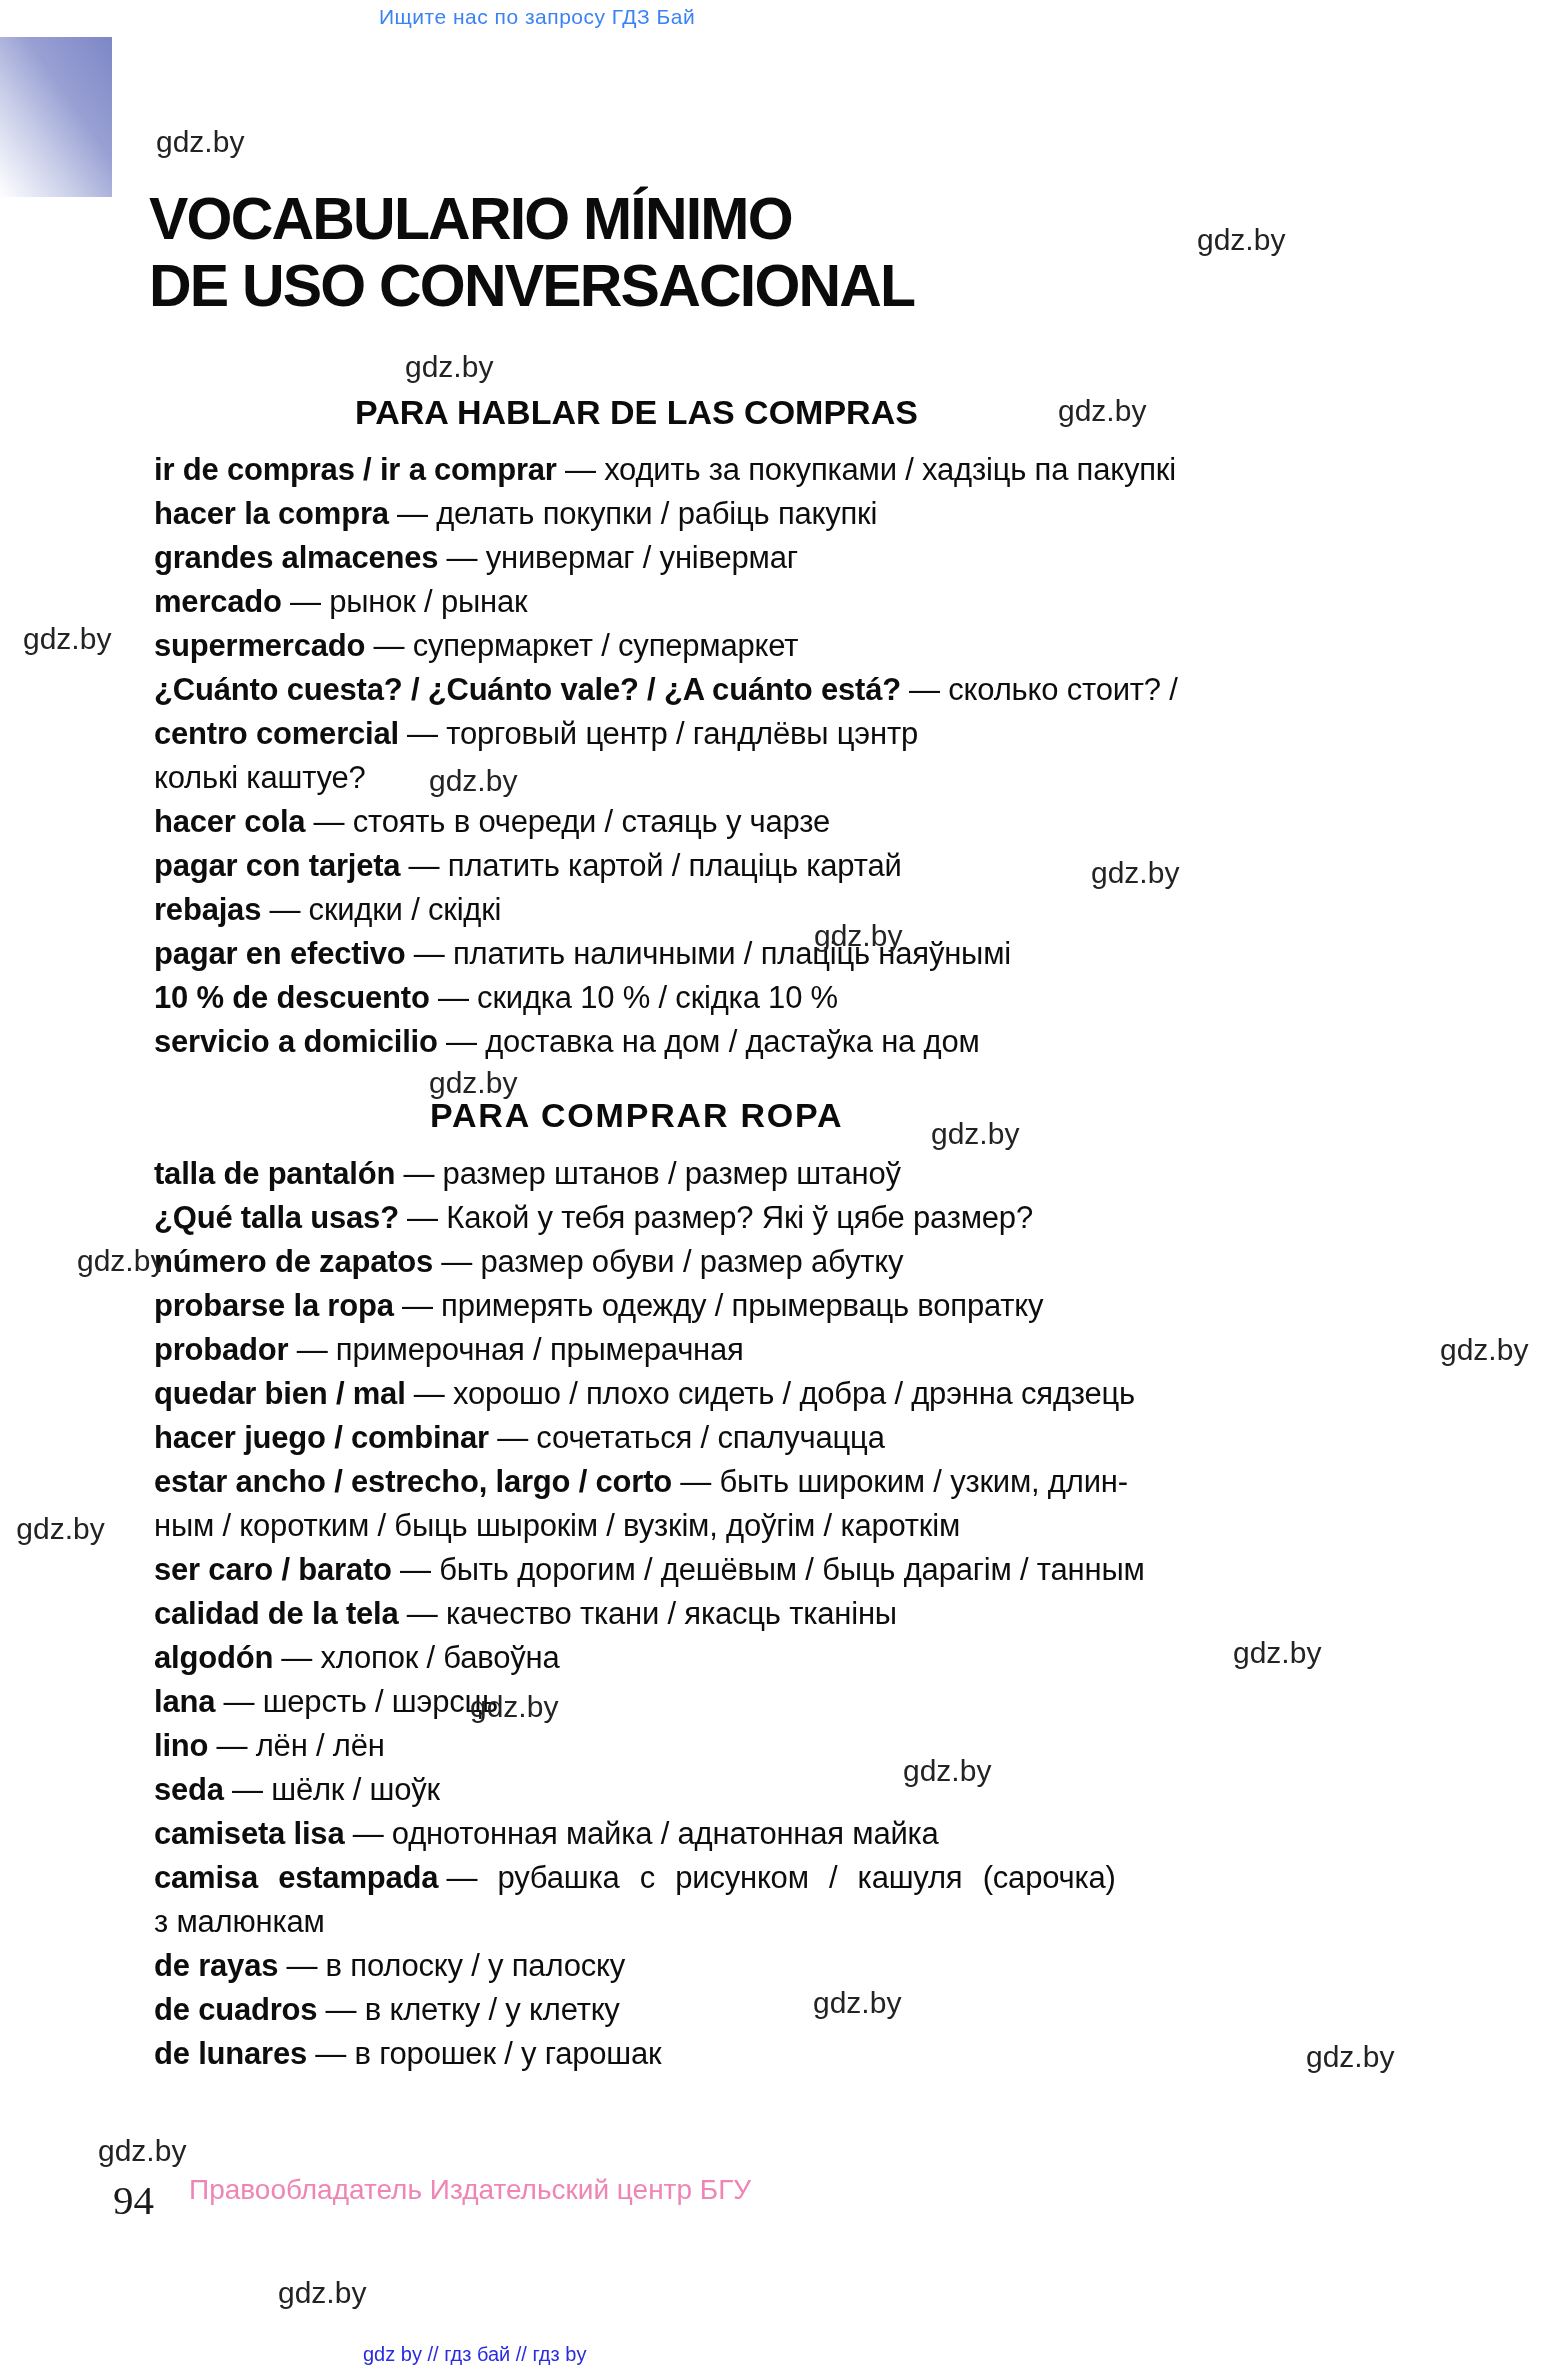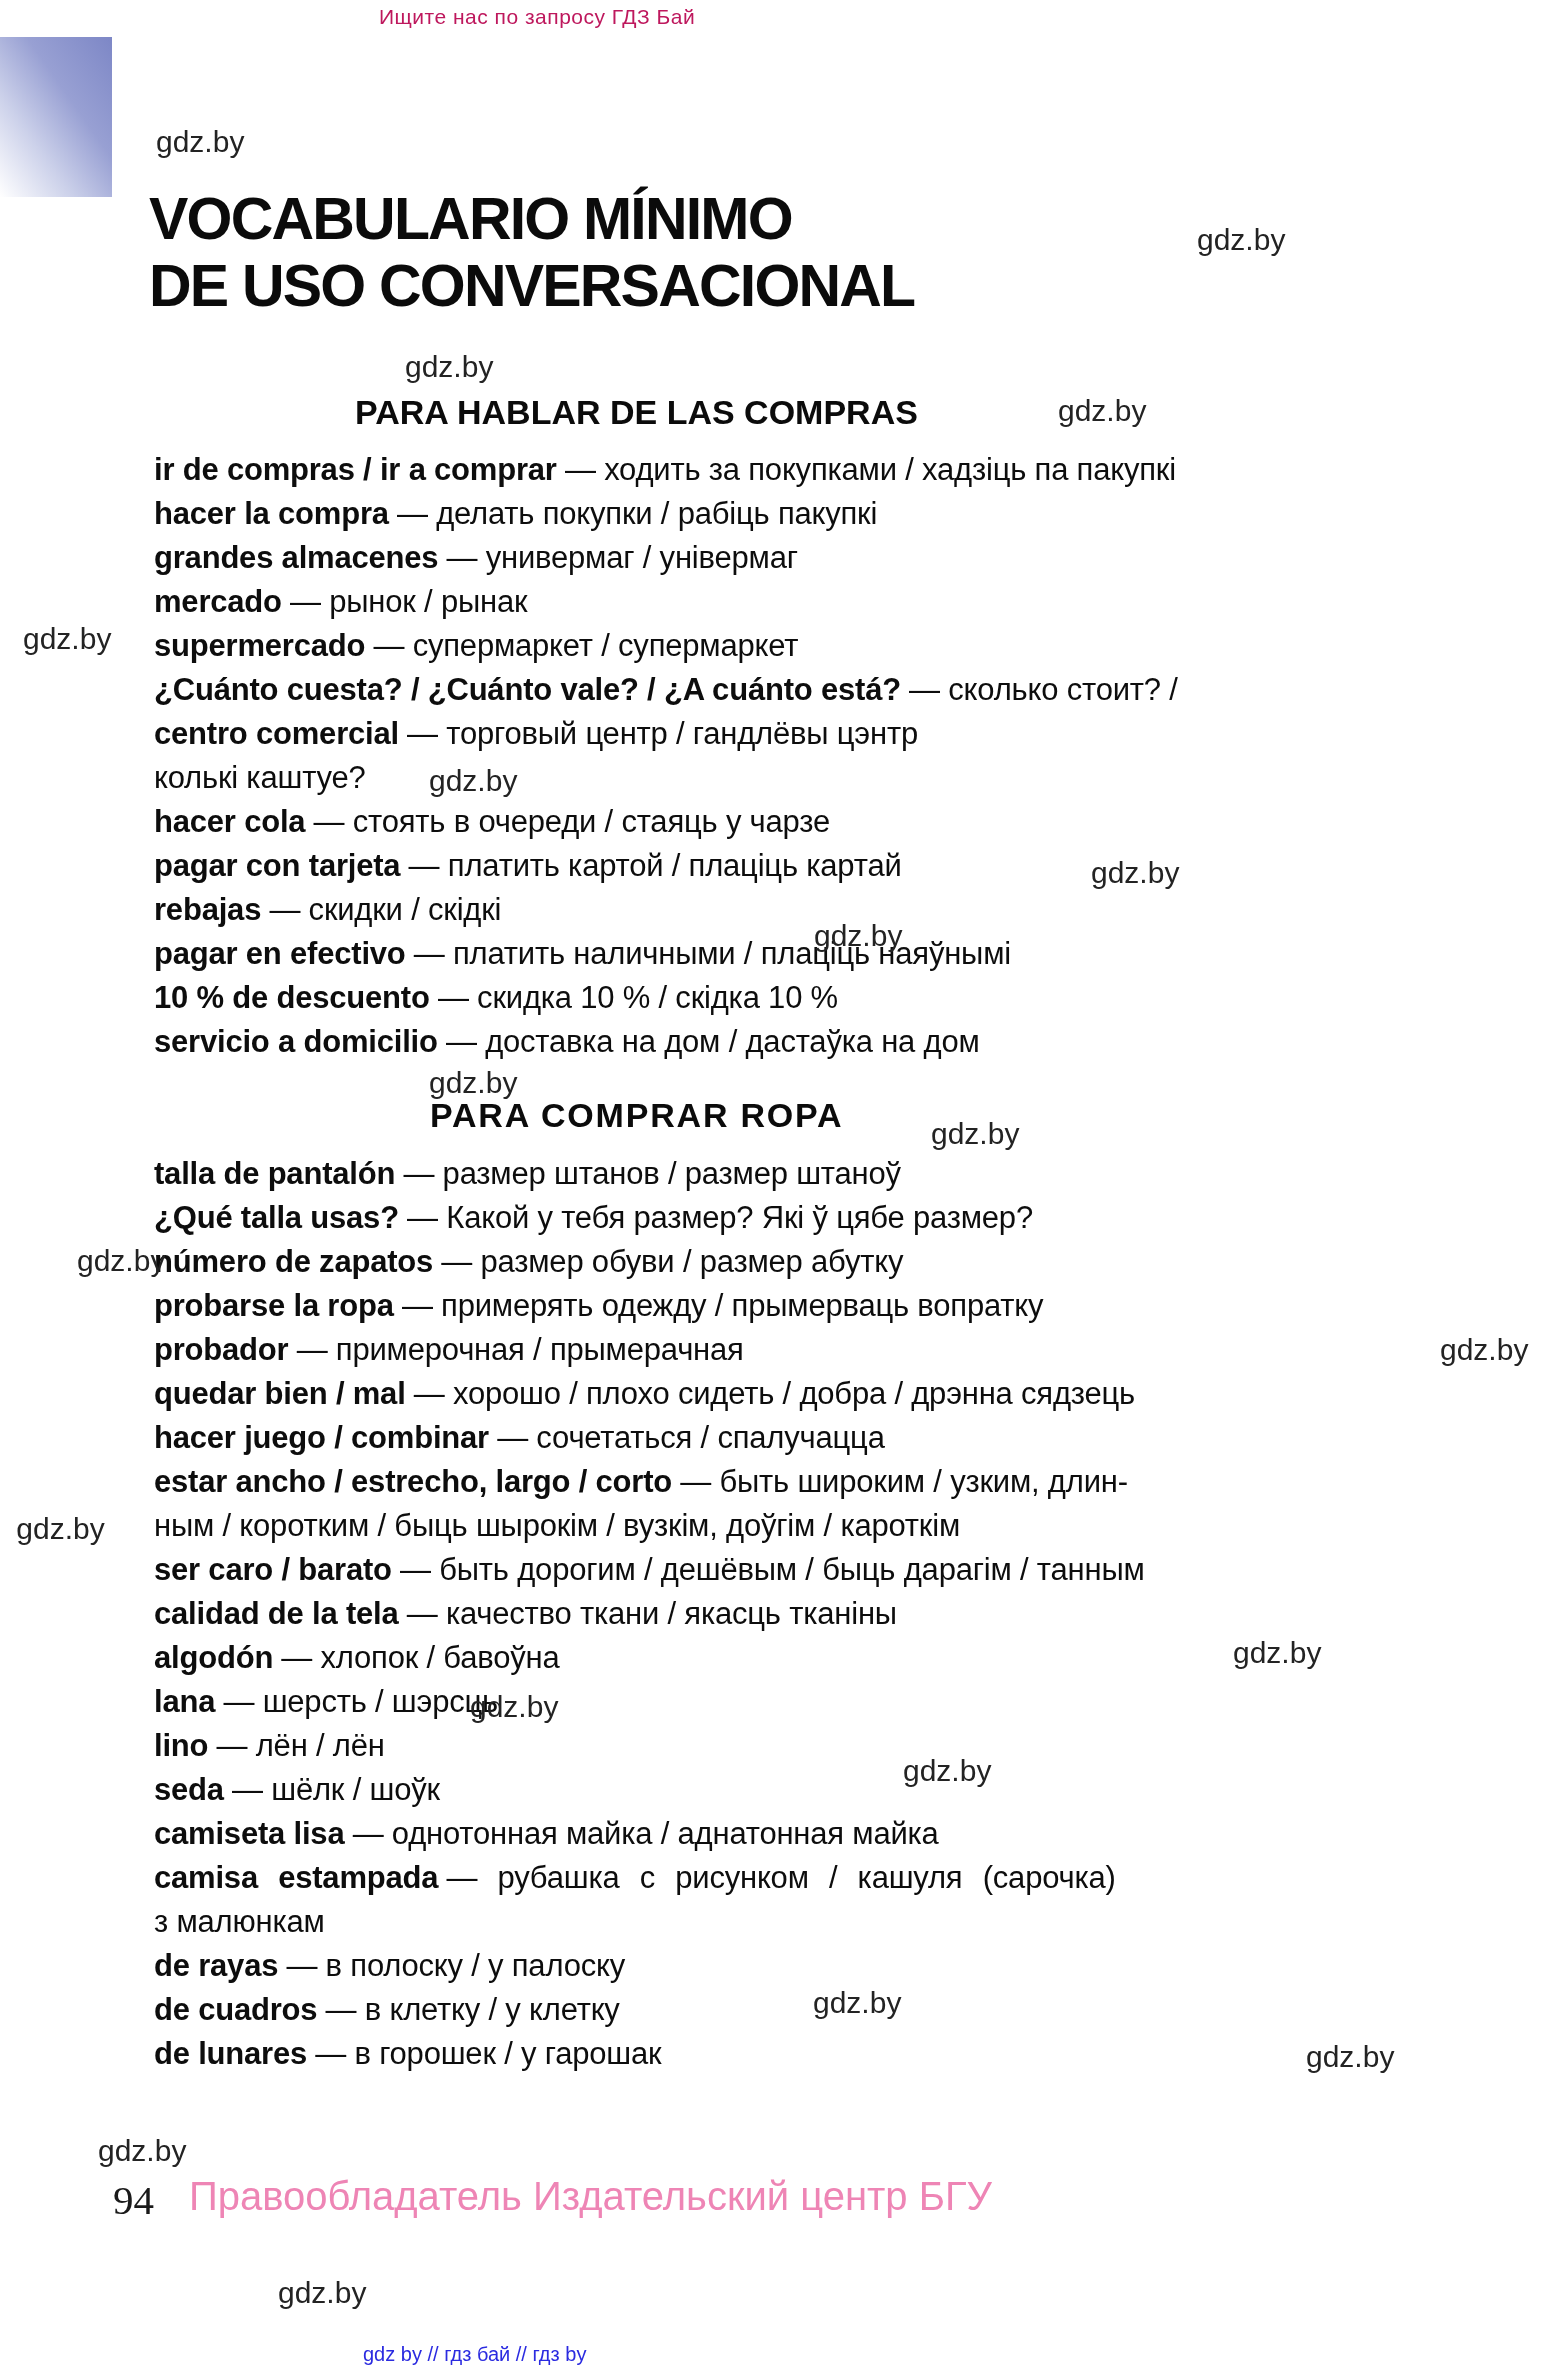--- a/index.html
+++ b/index.html
@@ -31,33 +31,33 @@
   #sec2-list { top:1152px; }
   .vline { height:44px; line-height:44px; font-size:31px; white-space:nowrap; letter-spacing:-0.2px; }
   .vline .term { font-weight:bold; }
   .vline .term:not(:empty) { margin-right:8.2px; }
   .vline.spread { word-spacing:11.8px; }
   .page-number {
     position:absolute; left:113px; top:2176px; font-family:"Liberation Serif", serif;
     font-size:41px; color:#1a1a1a;
   }
   .copyright {
-    position:absolute; left:189px; top:2174px; font-size:40px; white-space:nowrap;
+    position:absolute; left:189px; top:2174px; font-size:28px; white-space:nowrap;
   }
   .footer-links {
     position:absolute; left:363px; top:2343px; font-size:20px; white-space:nowrap;
     text-decoration:none; cursor:pointer;
   }
 </style>
 </head>
 <body>
 
 <div class="page">
 
-  <div class="top-banner" style="color: #be185d; text-align: right;">Ищите нас по запросу ГДЗ Бай</div>
+  <div class="top-banner" style="color: #3b82f6; text-align: right;">Ищите нас по запросу ГДЗ Бай</div>
 
   <div class="corner-grad"></div>
 
   <h1 class="page-title"><span>VOCABULARIO MÍNIMO</span><br><span>DE USO CONVERSACIONAL</span></h1>
 
   <div class="sec-head" id="sec1-head">PARA HABLAR DE LAS COMPRAS</div>
   <div class="vocab" id="sec1-list">
   <div class="vline">
     <span class="term">ir de compras / ir a comprar</span><span class="trans">— ходить за покупками / хадзіць па пакупкі</span>
   </div>

